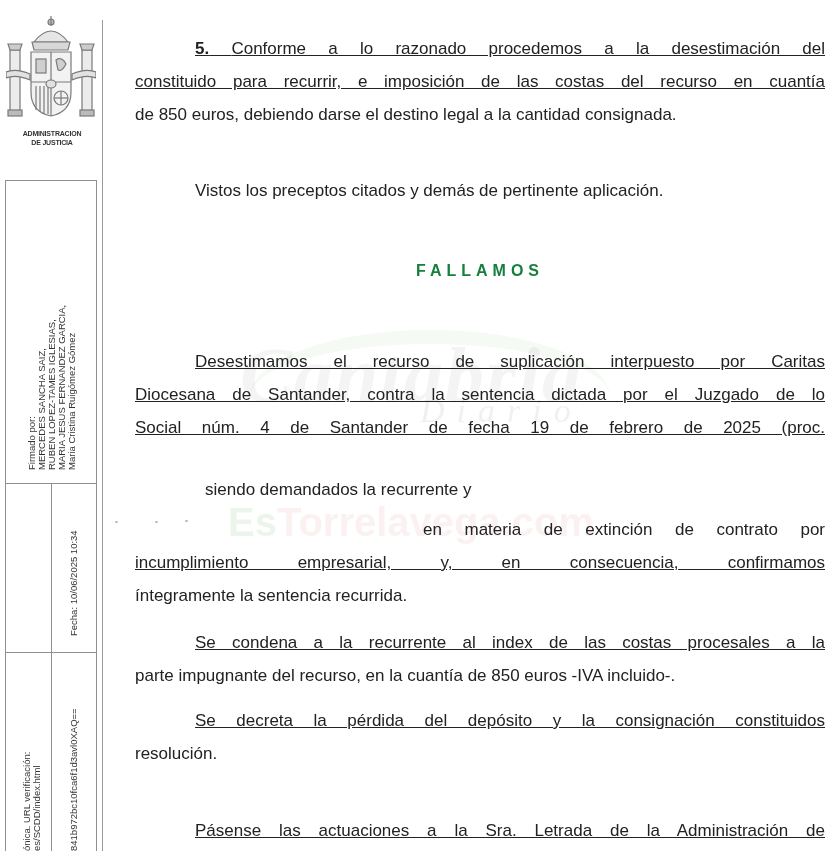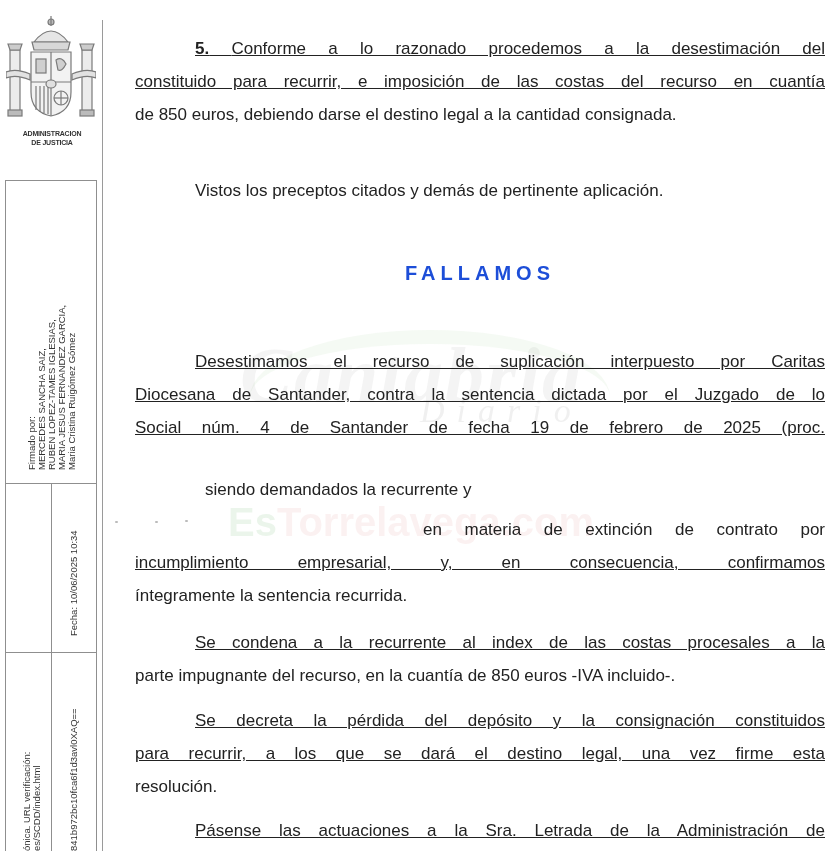--- a/index.html
+++ b/index.html
@@ -30,21 +30,21 @@
   .main { position: absolute; left: 135px; top: 0; width: 690px; }
   .para {
     position: absolute; left: 0; width: 690px; font-size: 17px; line-height: 33px;
     text-align: justify; text-align-last: left; color: #222;
   }
   .line { display: block; white-space: nowrap; }
   .justify { text-align: justify; text-align-last: justify; white-space: normal; text-decoration: underline; }
   .indent { padding-left: 60px; }
   .heading {
     position: absolute; left: 0; width: 690px; top: 262px; text-align: center;
-    font-size: 20px; font-weight: bold; letter-spacing: 5px; color: #1d4ed8;
+    font-size: 16px; font-weight: bold; letter-spacing: 5px; color: #15803d;
   }
   .watermark { position: absolute; pointer-events: none; }
   .wm-cantabria {
     left: 240px; top: 330px; font-family: "Liberation Serif", serif; font-style: italic; font-weight: bold;
     font-size: 78px; color: rgba(60,60,60,0.06); letter-spacing: 2px;
   }
   .wm-diario {
     left: 420px; top: 392px; font-family: "Liberation Serif", serif; font-style: italic;
     font-size: 34px; color: rgba(60,60,60,0.08); letter-spacing: 12px; text-align: center;
   }
@@ -167,20 +167,19 @@
     <span class="line">íntegramente la sentencia recurrida.</span>
   </div>
 
   <div class="para" style="top:626px">
     <span class="line justify indent">Se condena a la recurrente al index de las costas procesales a la</span>
     <span class="line">parte impugnante del recurso, en la cuantía de 850 euros -IVA incluido-.</span>
   </div>
 
   <div class="para" style="top:704px">
     <span class="line justify indent">Se decreta la pérdida del depósito y la consignación constituidos</span>
-    <span class="line justify">para recurrir, a los que se dará el destino legal, una vez firme esta</span>
     <span class="line">resolución.</span>
   </div>
 
   <div class="para" style="top:814px">
     <span class="line justify indent">Pásense las actuaciones a la Sra. Letrada de la Administración de</span>
   </div>
 </div>
 
 </body></html>

